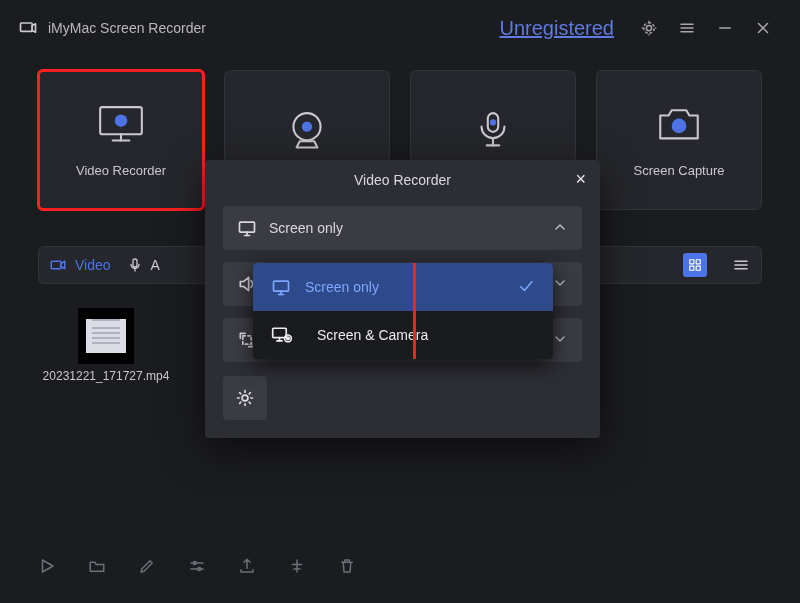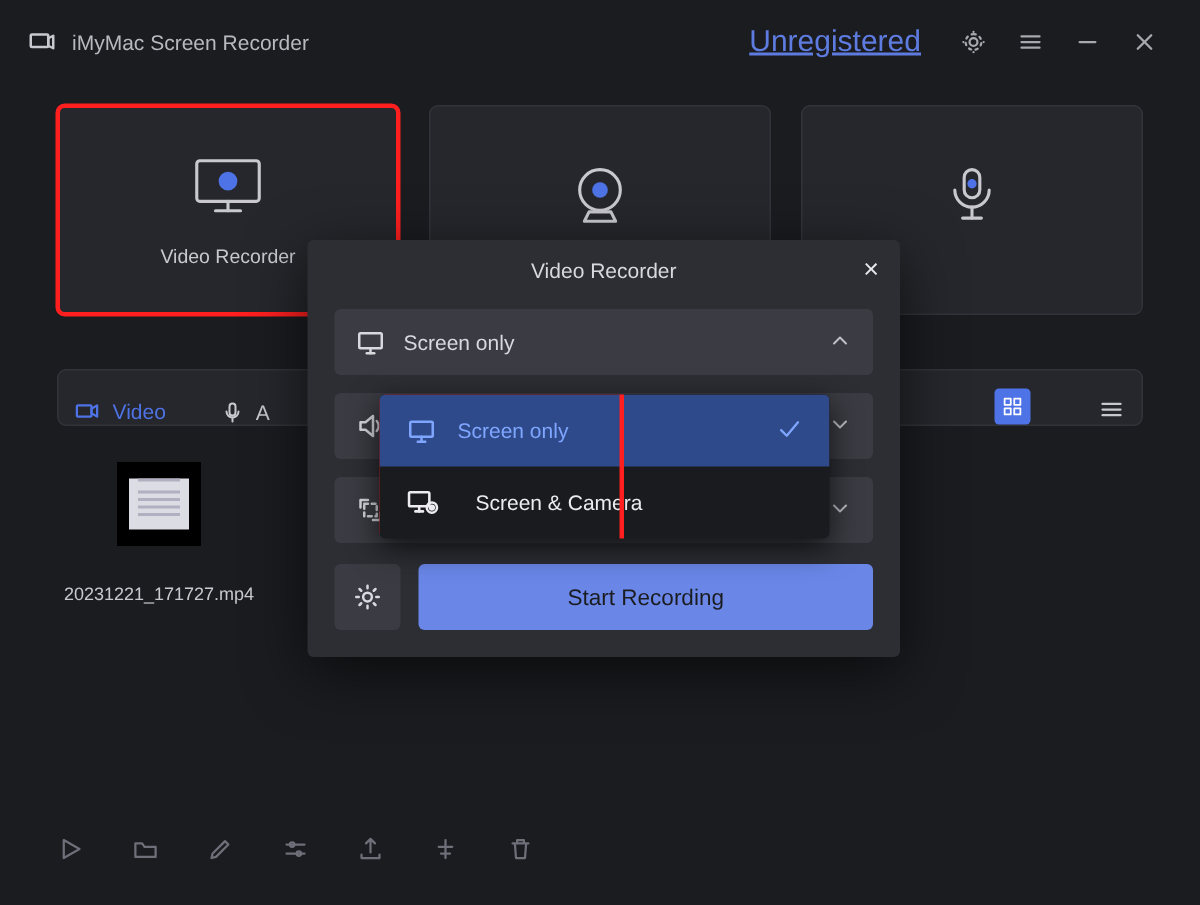--- a/index.html
+++ b/index.html
@@ -50,43 +50,43 @@
   }
   .mode-icon { width: 50px; height: 42px; display:flex; align-items:center; justify-content:center; }
   .mode-label { color: #c8c8ce; font-size: 13px; }
 
   
   .content {
     margin: 36px 38px 0 38px;
     position: relative;
   }
   .tab-row {
-    display: flex; align-items: flex-end;
+    display: flex; align-items: center;
     height: 38px;
     background: #26272c;
     border: 1px solid #323339;
     border-radius: 6px;
     padding: 0 10px;
-    gap: 36px;
+    gap: 16px;
   }
   .tab-item { display: inline-flex; align-items: center; gap: 8px; font-size: 14px; }
   .tab-item.active { color: #4e73e6; }
   .tab-row .spacer { flex: 1; }
   .grid-btn {
     width: 24px; height: 24px; background: #4e73e6; border-radius: 3px;
     display:flex; align-items:center; justify-content:center;
   }
   .grid-btn svg { stroke: #fff; }
   .list-btn { width: 20px; height: 20px; display:flex; align-items:center; justify-content:center; margin-left:8px; }
 
   .file-grid {
     padding: 24px 8px;
     display: flex; gap: 24px;
   }
-  .file-item { width: 120px; display:flex; flex-direction:column; align-items:center; gap:24px; }
+  .file-item { width: 120px; display:flex; flex-direction:column; align-items:center; gap:4px; }
   .thumb {
     width: 56px; height: 56px; background: #000;
     display:flex; align-items:center; justify-content:center;
   }
   .thumb-inner { width: 40px; height: 34px; background: #dcdce4; position:relative; }
   .thumb-inner::before, .thumb-inner::after {
     content:""; position:absolute; left:6px; right:6px; height:2px; background:#b0b0c0;
   }
   .thumb-inner::before { top:8px; box-shadow: 0 5px 0 #b0b0c0, 0 10px 0 #b0b0c0, 0 15px 0 #b0b0c0; }
   .file-name { font-size: 12px; color:#c8c8ce; text-align:center; line-height:1.4; }
@@ -232,20 +232,29 @@
     <span class="mode-icon">
       <svg viewBox="0 0 48 40">
           <rect x="19" y="3" width="10" height="18" rx="5"></rect>
           <path d="M13 16a11 11 0 0 0 22 0"></path>
           <line x1="24" y1="27" x2="24" y2="34"></line>
           <line x1="18" y1="34" x2="30" y2="34"></line>
           <circle cx="24" cy="12" r="3" fill="#4e73e6" stroke="none"></circle>
         </svg>
     </span>
     <span class="mode-label"></span>
+  </div>
+  <div class="mode-card">
+    <span class="mode-icon">
+      <svg viewBox="0 0 48 40">
+          <path d="M6 12h8l3-5h14l3 5h8v22H6z"></path>
+          <circle cx="24" cy="22" r="7" fill="#4e73e6" stroke="none"></circle>
+        </svg>
+    </span>
+    <span class="mode-label">Screen Capture</span>
   </div>
 </div>
 
 <div class="content">
   <div class="tab-row">
     <span class="tab-item active">
       <svg width="18" height="18" viewBox="0 0 24 24" style="color:#4e73e6">
           <rect x="3" y="7" width="13" height="10" rx="1"></rect>
           <path d="M16 10l5-3v10l-5-3z"></path>
         </svg>
@@ -364,23 +373,20 @@
             <polyline points="6 9 12 15 18 9"></polyline>
           </svg></span>
     </div>
     <div class="bottom-row">
       <div class="sel-row icon-only">
         <svg width="20" height="20" viewBox="0 0 24 24">
             <circle cx="12" cy="12" r="3.5"></circle>
             <path d="M12 3v2M12 19v2M3 12h2M19 12h2M5.6 5.6l1.4 1.4M17 17l1.4 1.4M18.4 5.6L17 7M7 17l-1.4 1.4"></path>
           </svg>
       </div>
-      <div class="start-btn">
-        <span>Start Recording</span>
-      </div>
     </div>
   </div>
 </div>
 
 <div class="dropdown">
   <div class="dd-item selected">
     <svg width="20" height="20" viewBox="0 0 24 24" style="color:#7fa6ff">
         <rect x="3" y="5" width="18" height="12" rx="1"></rect>
         <line x1="9" y1="21" x2="15" y2="21"></line>
         <line x1="12" y1="17" x2="12" y2="21"></line>

